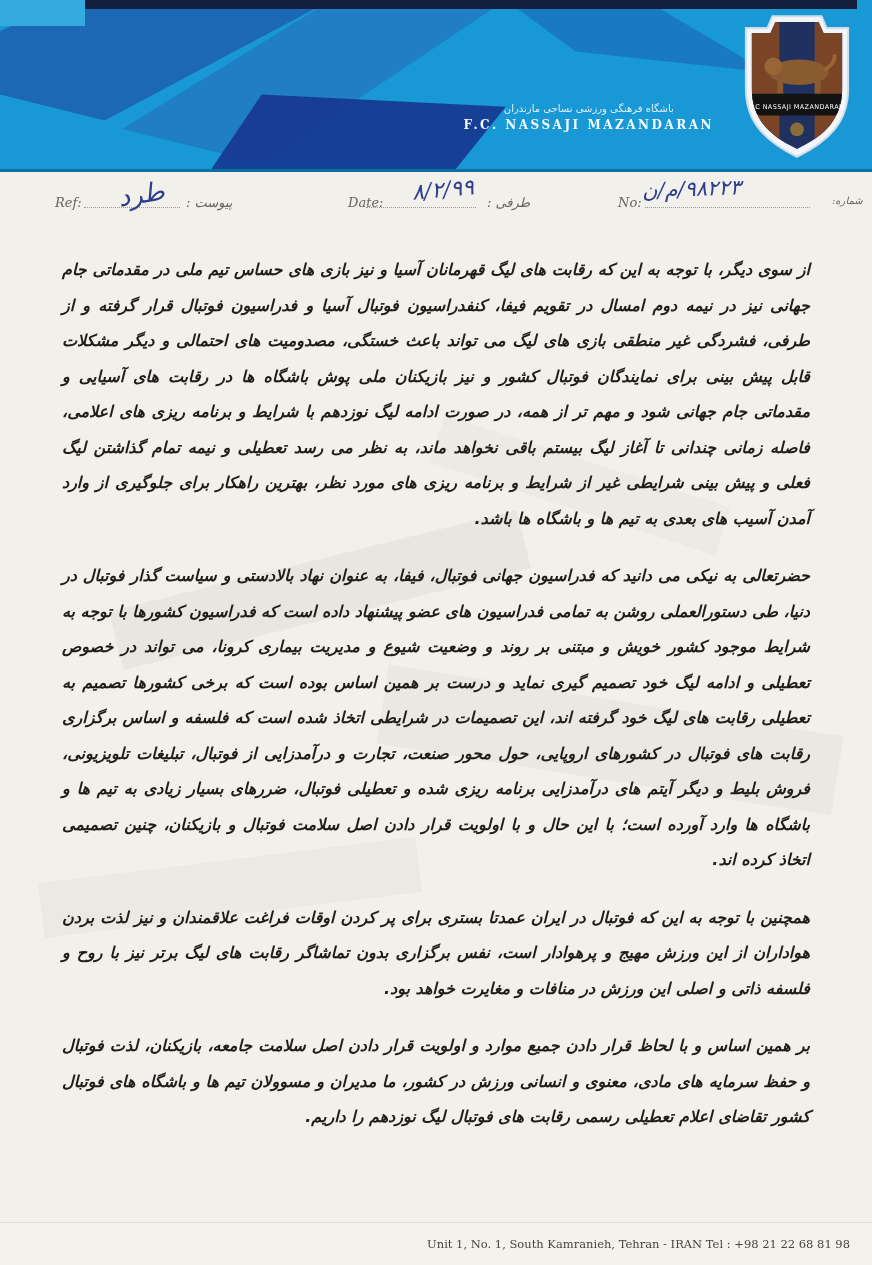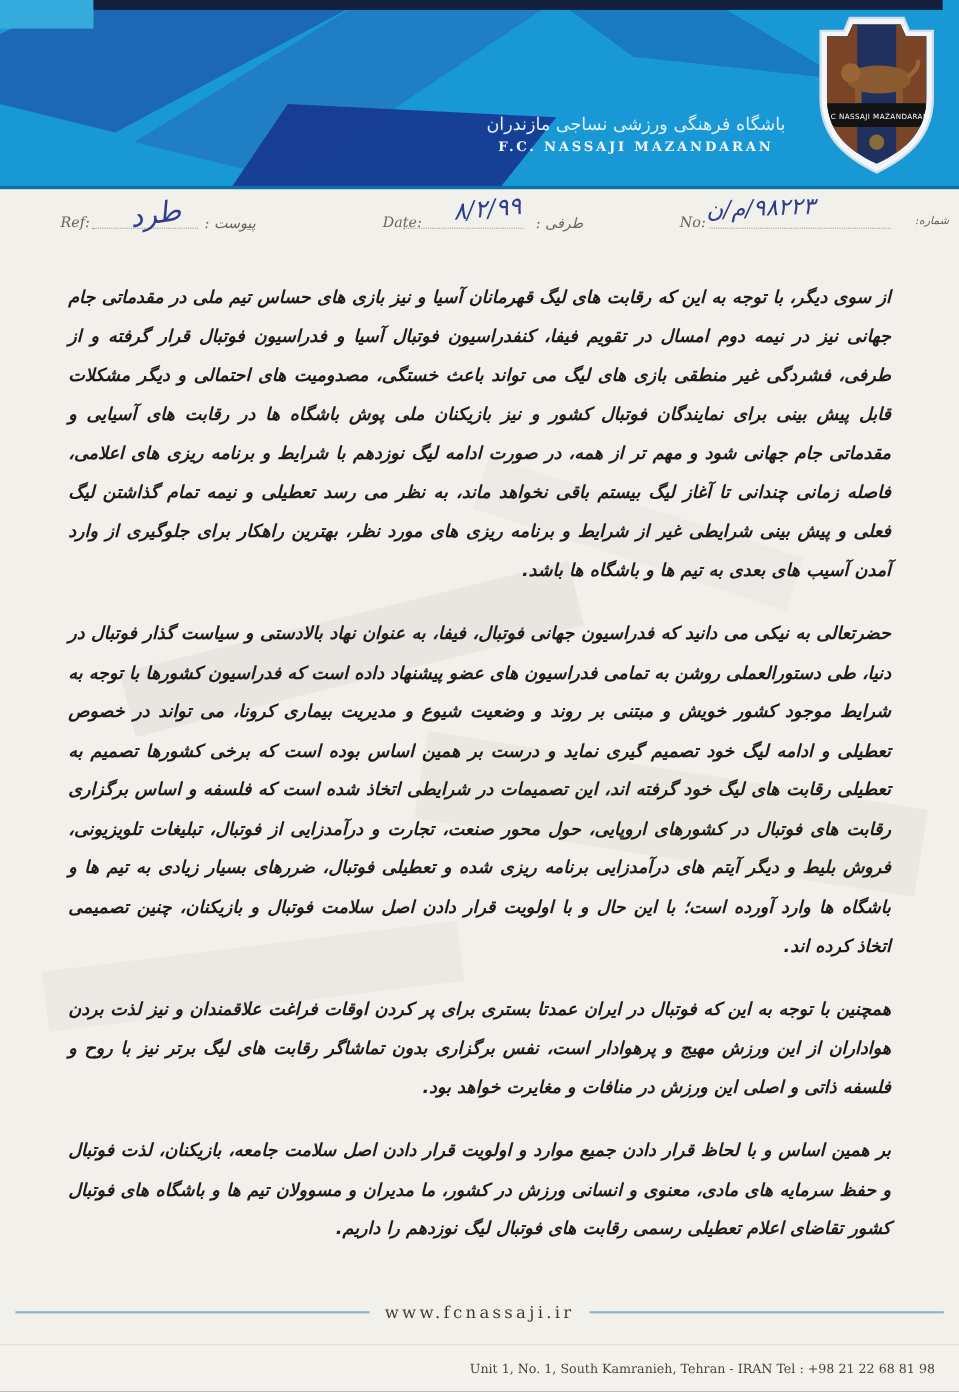--- a/index.html
+++ b/index.html
@@ -9,21 +9,21 @@
   .header{position:absolute;left:0;top:0;width:872px;height:172px;background:#1899d5;overflow:hidden;}
   .header:after{content:"";position:absolute;left:0;bottom:0;width:100%;height:3px;background:#0e6fa3;}
   .sw{position:absolute;left:0;top:0;width:100%;height:100%;}
   .sw-a{clip-path:polygon(8% 0,38% 0,12% 70%,0 55%,0 18%);background:#1e5fae;opacity:.85;}
   .sw-b{clip-path:polygon(38% 0,58% 0,30% 95%,14% 75%);background:#2472bd;opacity:.7;}
   .sw-c{clip-path:polygon(30% 55%,58% 62%,52% 100%,24% 100%);background:#16368f;opacity:.9;}
   .sw-d{clip-path:polygon(58% 0,74% 0,88% 42%,66% 30%);background:#1d55a8;opacity:.45;}
   .navy-strip{position:absolute;left:85px;top:0;width:772px;height:9px;background:#131f3d;}
   .corner-light{position:absolute;left:0;top:0;width:85px;height:26px;background:#35abdd;}
   .club-names{position:absolute;right:158px;top:103px;text-align:center;}
-  .club-name-fa{color:#dff0fa;font-size:16px;letter-spacing:.5px;direction:rtl;}
+  .club-name-fa{color:#dff0fa;font-size:10px;letter-spacing:.5px;direction:rtl;}
   .club-name-en{color:#f4fafe;font-size:12px;font-weight:bold;letter-spacing:2.5px;
                 font-family:"DejaVu Serif",serif;margin-top:4px;}
   .logo{position:absolute;right:16px;top:10px;width:118px;height:152px;}
   
   .ref-row{position:absolute;left:0;top:183px;width:872px;height:48px;
            font-family:"DejaVu Serif",serif;font-size:13px;color:#6b6257;font-style:italic;}
   .ref-row .lbl{position:absolute;top:12px;white-space:nowrap;}
   .dots{position:absolute;top:24px;border-bottom:1.5px dotted #a09787;}
   .hand{position:absolute;color:#2e3e8c;font-size:22px;white-space:nowrap;direction:rtl;}
   
@@ -112,22 +112,17 @@
   <div class="crease c3"></div>
   <div class="crease c4"></div>
 
   <div class="letter-body">
     <p>از سوی دیگر، با توجه به این که رقابت های لیگ قهرمانان آسیا و نیز بازی های حساس تیم ملی در مقدماتی جام جهانی نیز در نیمه دوم امسال در تقویم فیفا، کنفدراسیون فوتبال آسیا و فدراسیون فوتبال قرار گرفته و از طرفی، فشردگی غیر منطقی بازی های لیگ می تواند باعث خستگی، مصدومیت های احتمالی و دیگر مشکلات قابل پیش بینی برای نمایندگان فوتبال کشور و نیز بازیکنان ملی پوش باشگاه ها در رقابت های آسیایی و مقدماتی جام جهانی شود و مهم تر از همه، در صورت ادامه لیگ نوزدهم با شرایط و برنامه ریزی های اعلامی، فاصله زمانی چندانی تا آغاز لیگ بیستم باقی نخواهد ماند، به نظر می رسد تعطیلی و نیمه تمام گذاشتن لیگ فعلی و پیش بینی شرایطی غیر از شرایط و برنامه ریزی های مورد نظر، بهترین راهکار برای جلوگیری از وارد آمدن آسیب های بعدی به تیم ها و باشگاه ها باشد.</p>
     <p>حضرتعالی به نیکی می دانید که فدراسیون جهانی فوتبال، فیفا، به عنوان نهاد بالادستی و سیاست گذار فوتبال در دنیا، طی دستورالعملی روشن به تمامی فدراسیون های عضو پیشنهاد داده است که فدراسیون کشورها با توجه به شرایط موجود کشور خویش و مبتنی بر روند و وضعیت شیوع و مدیریت بیماری کرونا، می تواند در خصوص تعطیلی و ادامه لیگ خود تصمیم گیری نماید و درست بر همین اساس بوده است که برخی کشورها تصمیم به تعطیلی رقابت های لیگ خود گرفته اند، این تصمیمات در شرایطی اتخاذ شده است که فلسفه و اساس برگزاری رقابت های فوتبال در کشورهای اروپایی، حول محور صنعت، تجارت و درآمدزایی از فوتبال، تبلیغات تلویزیونی، فروش بلیط و دیگر آیتم های درآمدزایی برنامه ریزی شده و تعطیلی فوتبال، ضررهای بسیار زیادی به تیم ها و باشگاه ها وارد آورده است؛ با این حال و با اولویت قرار دادن اصل سلامت فوتبال و بازیکنان، چنین تصمیمی اتخاذ کرده اند.</p>
     <p>همچنین با توجه به این که فوتبال در ایران عمدتا بستری برای پر کردن اوقات فراغت علاقمندان و نیز لذت بردن هواداران از این ورزش مهیج و پرهوادار است، نفس برگزاری بدون تماشاگر رقابت های لیگ برتر نیز با روح و فلسفه ذاتی و اصلی این ورزش در منافات و مغایرت خواهد بود.</p>
     <p>بر همین اساس و با لحاظ قرار دادن جمیع موارد و اولویت قرار دادن اصل سلامت جامعه، بازیکنان، لذت فوتبال و حفظ سرمایه های مادی، معنوی و انسانی ورزش در کشور، ما مدیران و مسوولان تیم ها و باشگاه های فوتبال کشور تقاضای اعلام تعطیلی رسمی رقابت های فوتبال لیگ نوزدهم را داریم.</p>
   </div>
 
-  <div class="website-row">
-    <div class="rule"></div>
-    <div class="website">www.fcnassaji.ir</div>
-    <div class="rule"></div>
-  </div>
   <div class="address-row">
     <span class="address-en">Unit 1, No. 1, South Kamranieh, Tehran - IRAN  Tel : +98 21 22 68 81 98</span>
   </div>
 
 </div>
 
 </body></html>

